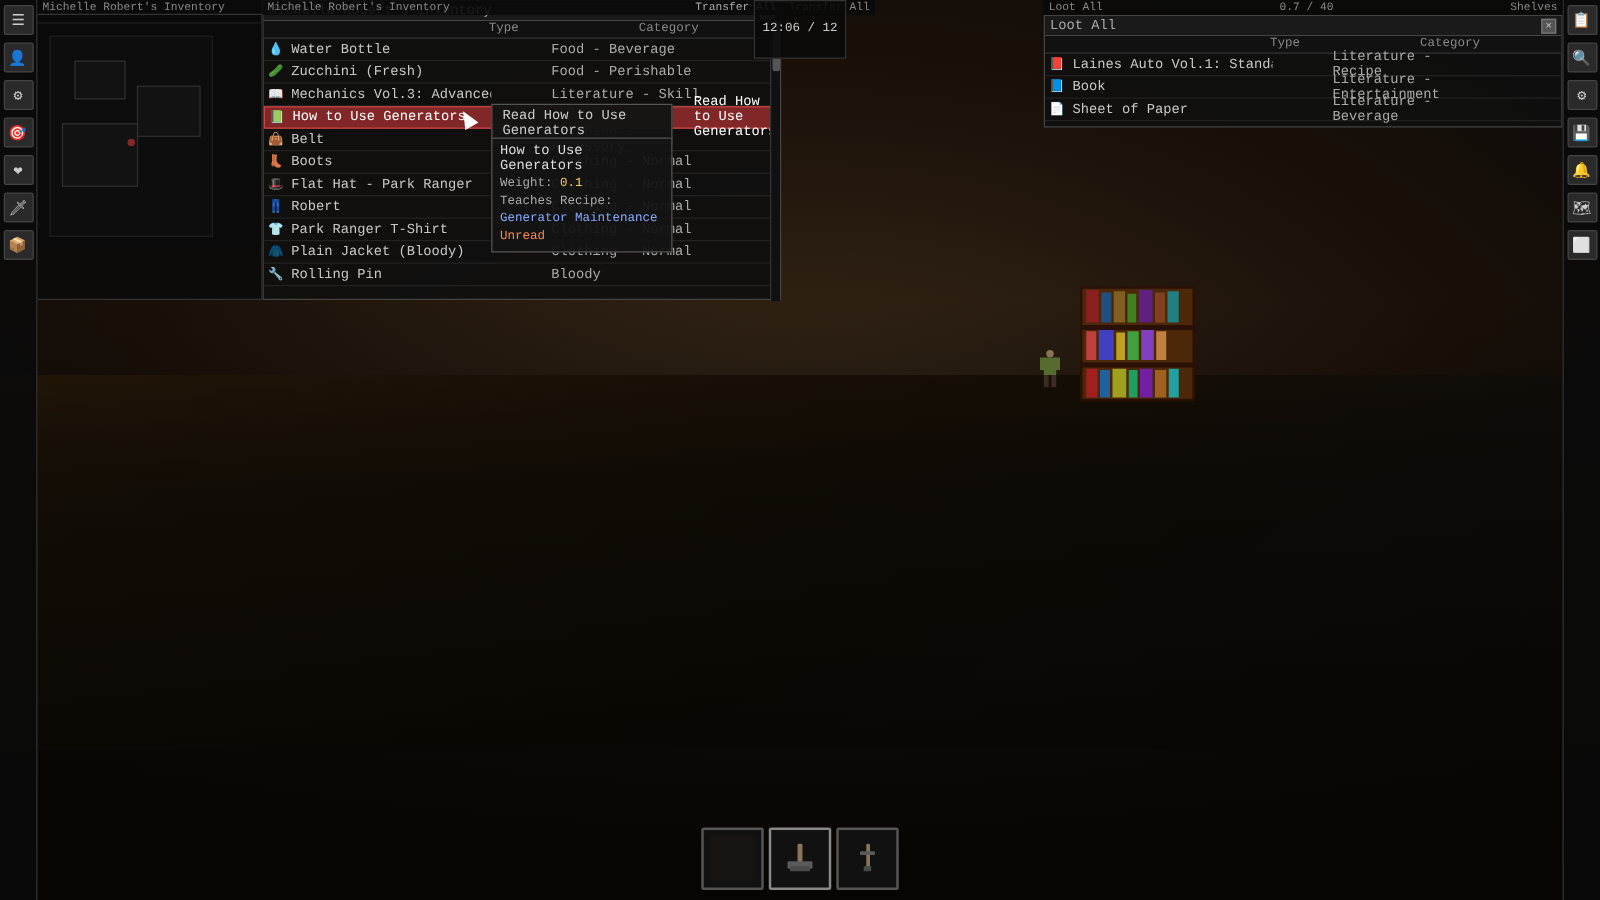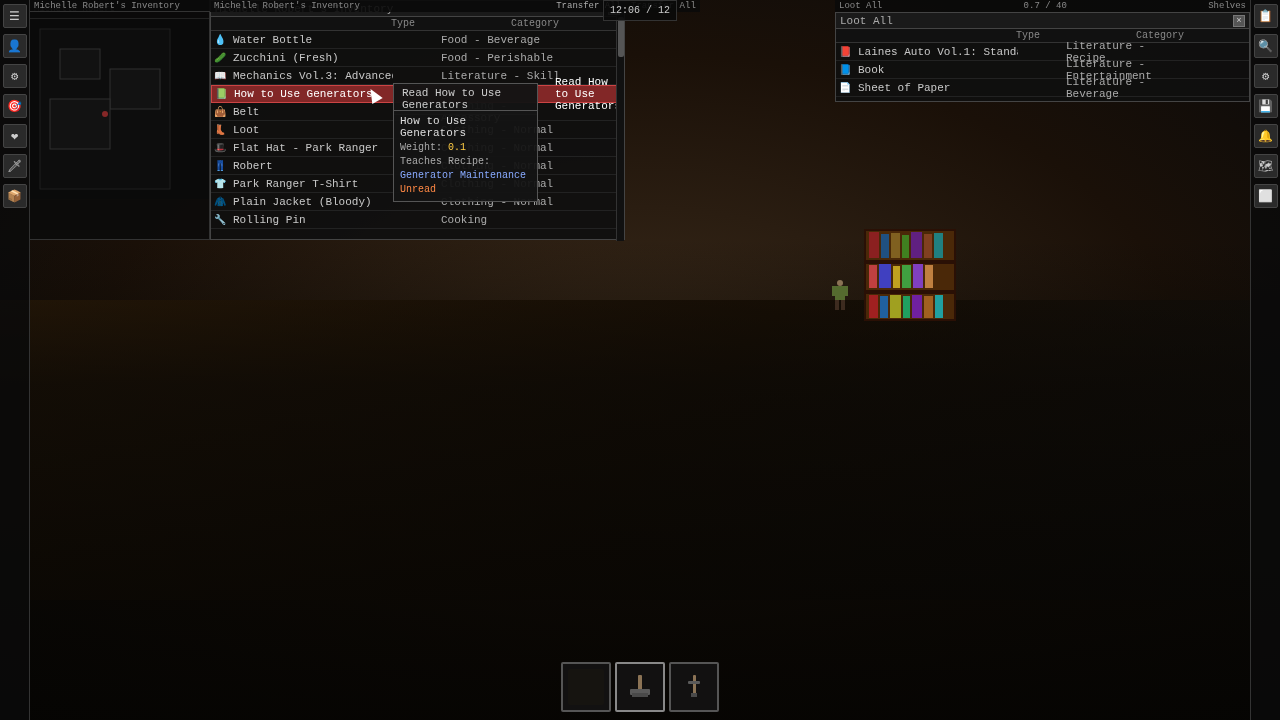--- a/index.html
+++ b/index.html
@@ -337,21 +337,21 @@
     }
 
     
     .clock-display {
       position: absolute;
       top: 0;
       left: 50%;
       transform: translateX(-50%);
       background: rgba(10,10,10,0.9);
       border: 1px solid #333;
-      padding: 4px 6px;
+      padding: 17px 6px;
       font-size: 10px;
       color: #ccc;
       z-index: 20;
     }
 
     
     .scene-obj {
       position: absolute;
       z-index: 5;
     }
@@ -544,21 +544,21 @@
     <div class="row-category" style="color:#fff;">Read How to Use Generators</div>
   </div>
   <div class="inventory-row">
     <div class="row-icon">👜</div>
     <div class="row-name">Belt</div>
     <div class="row-type">Clothing - Accessory</div>
     <div class="row-category"></div>
   </div>
   <div class="inventory-row">
     <div class="row-icon">👢</div>
-    <div class="row-name">Loot</div>
+    <div class="row-name">Boots</div>
     <div class="row-type">Clothing - Normal</div>
     <div class="row-category"></div>
   </div>
   <div class="inventory-row">
     <div class="row-icon">🎩</div>
     <div class="row-name">Flat Hat - Park Ranger</div>
     <div class="row-type">Clothing - Normal</div>
     <div class="row-category"></div>
   </div>
   <div class="inventory-row">
@@ -575,21 +575,21 @@
   </div>
   <div class="inventory-row">
     <div class="row-icon">🧥</div>
     <div class="row-name">Plain Jacket (Bloody)</div>
     <div class="row-type">Clothing - Normal</div>
     <div class="row-category"></div>
   </div>
   <div class="inventory-row">
     <div class="row-icon">🔧</div>
     <div class="row-name">Rolling Pin</div>
-    <div class="row-type">Cooking</div>
+    <div class="row-type">Bloody</div>
     <div class="row-category"></div>
   </div>
 
   <div class="scroll-bar">
     <div class="scroll-thumb"></div>
   </div>
 </div>
 
 <div class="loot-panel" style="right:30px; top:12px; width:415px; height:90px;">
   <div class="panel-header">

